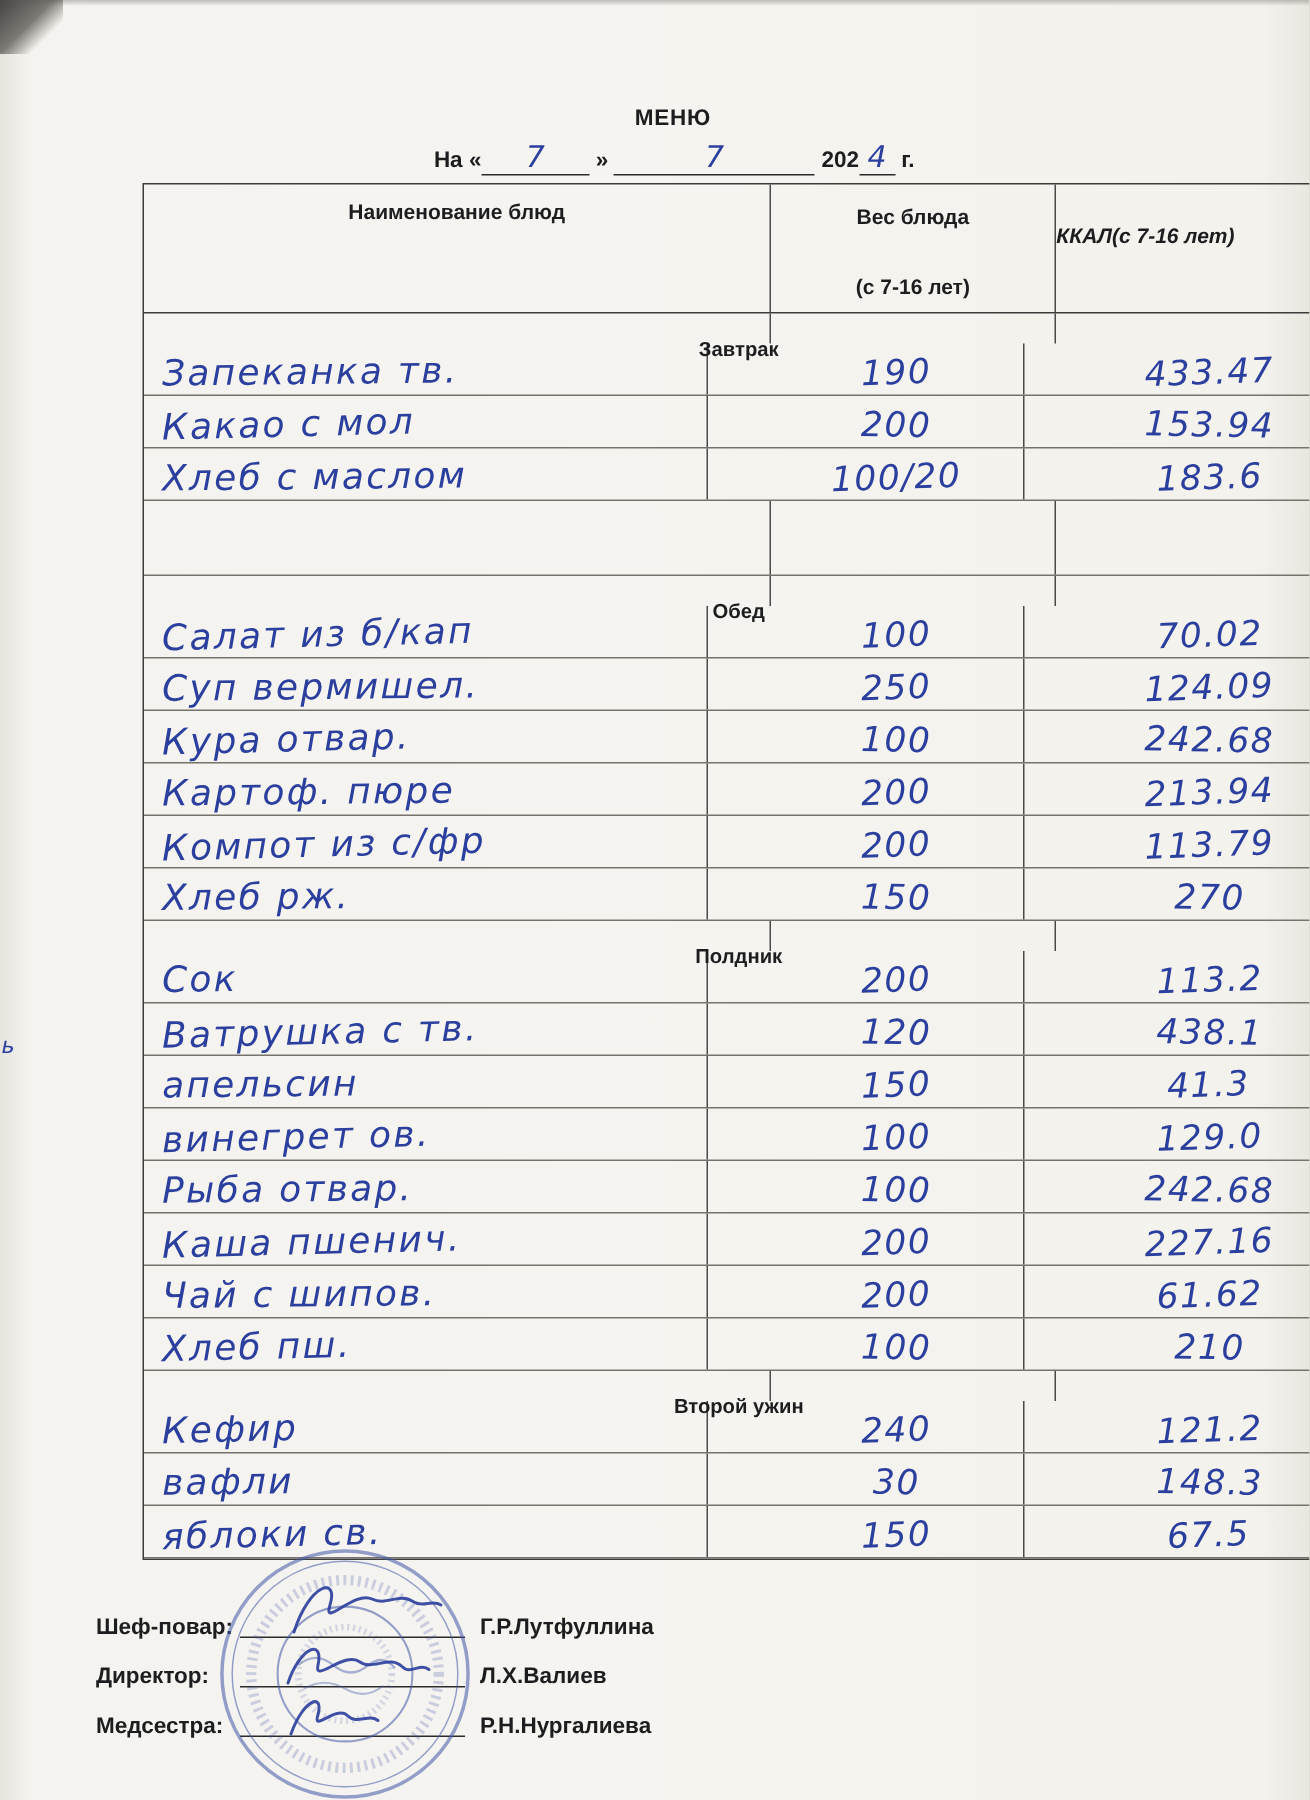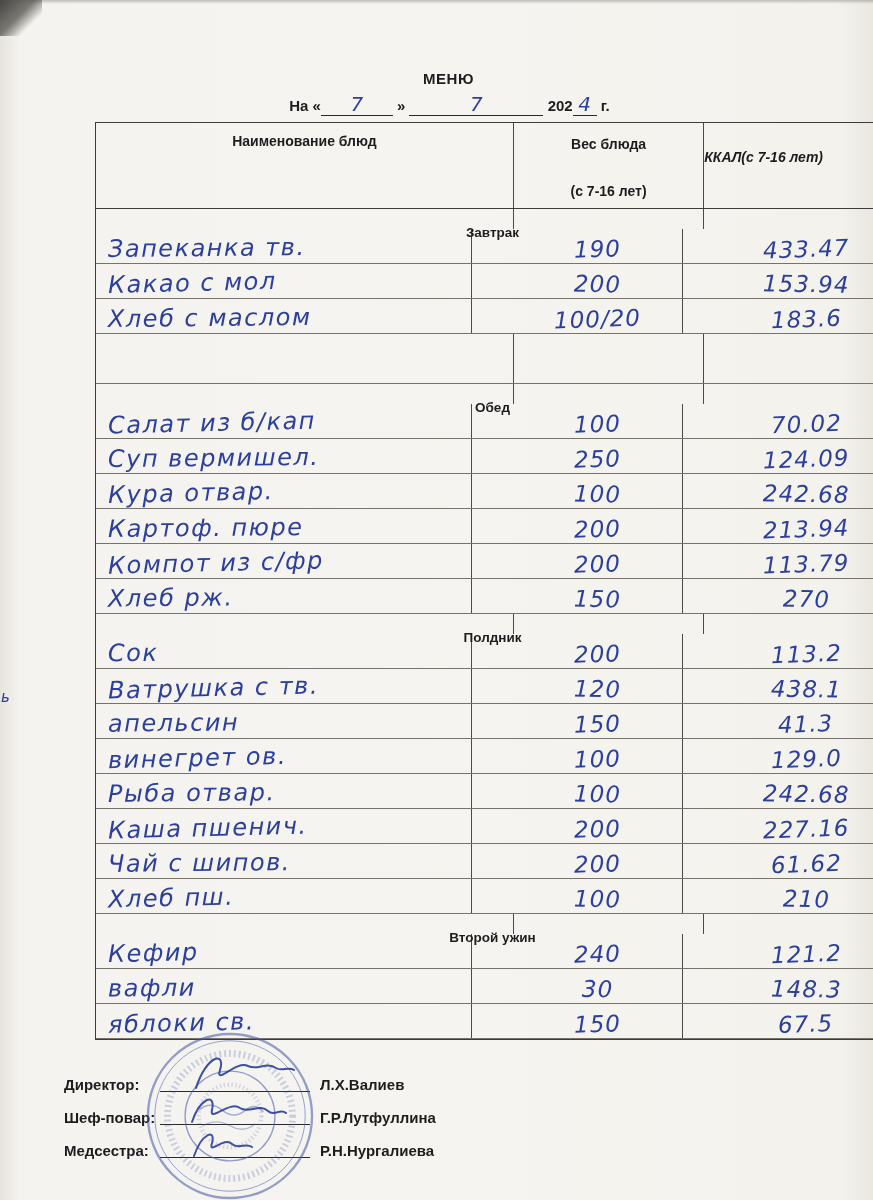--- a/index.html
+++ b/index.html
@@ -360,28 +360,28 @@
           </div>
           <div class="c c3">
             <div class="hw val">67.5</div>
           </div>
         </div>
       </div>
   </div>
 
   <div class="signatures">
     <div class="sig-row">
+      <span class="sig-role">Шеф-повар:</span>
+      <span class="sig-line"></span>
+      <span class="sig-name">Г.Р.Лутфуллина</span>
+    </div>
+    <div class="sig-row">
       <span class="sig-role">Директор:</span>
       <span class="sig-line"></span>
       <span class="sig-name">Л.Х.Валиев</span>
-    </div>
-    <div class="sig-row">
-      <span class="sig-role">Шеф-повар:</span>
-      <span class="sig-line"></span>
-      <span class="sig-name">Г.Р.Лутфуллина</span>
     </div>
     <div class="sig-row">
       <span class="sig-role">Медсестра:</span>
       <span class="sig-line"></span>
       <span class="sig-name">Р.Н.Нургалиева</span>
     </div>
   </div>
 
   <svg class="stamp" width="224" height="168" viewBox="0 0 224 172">
     <g stroke="#4258a8" fill="none" opacity="0.55">

